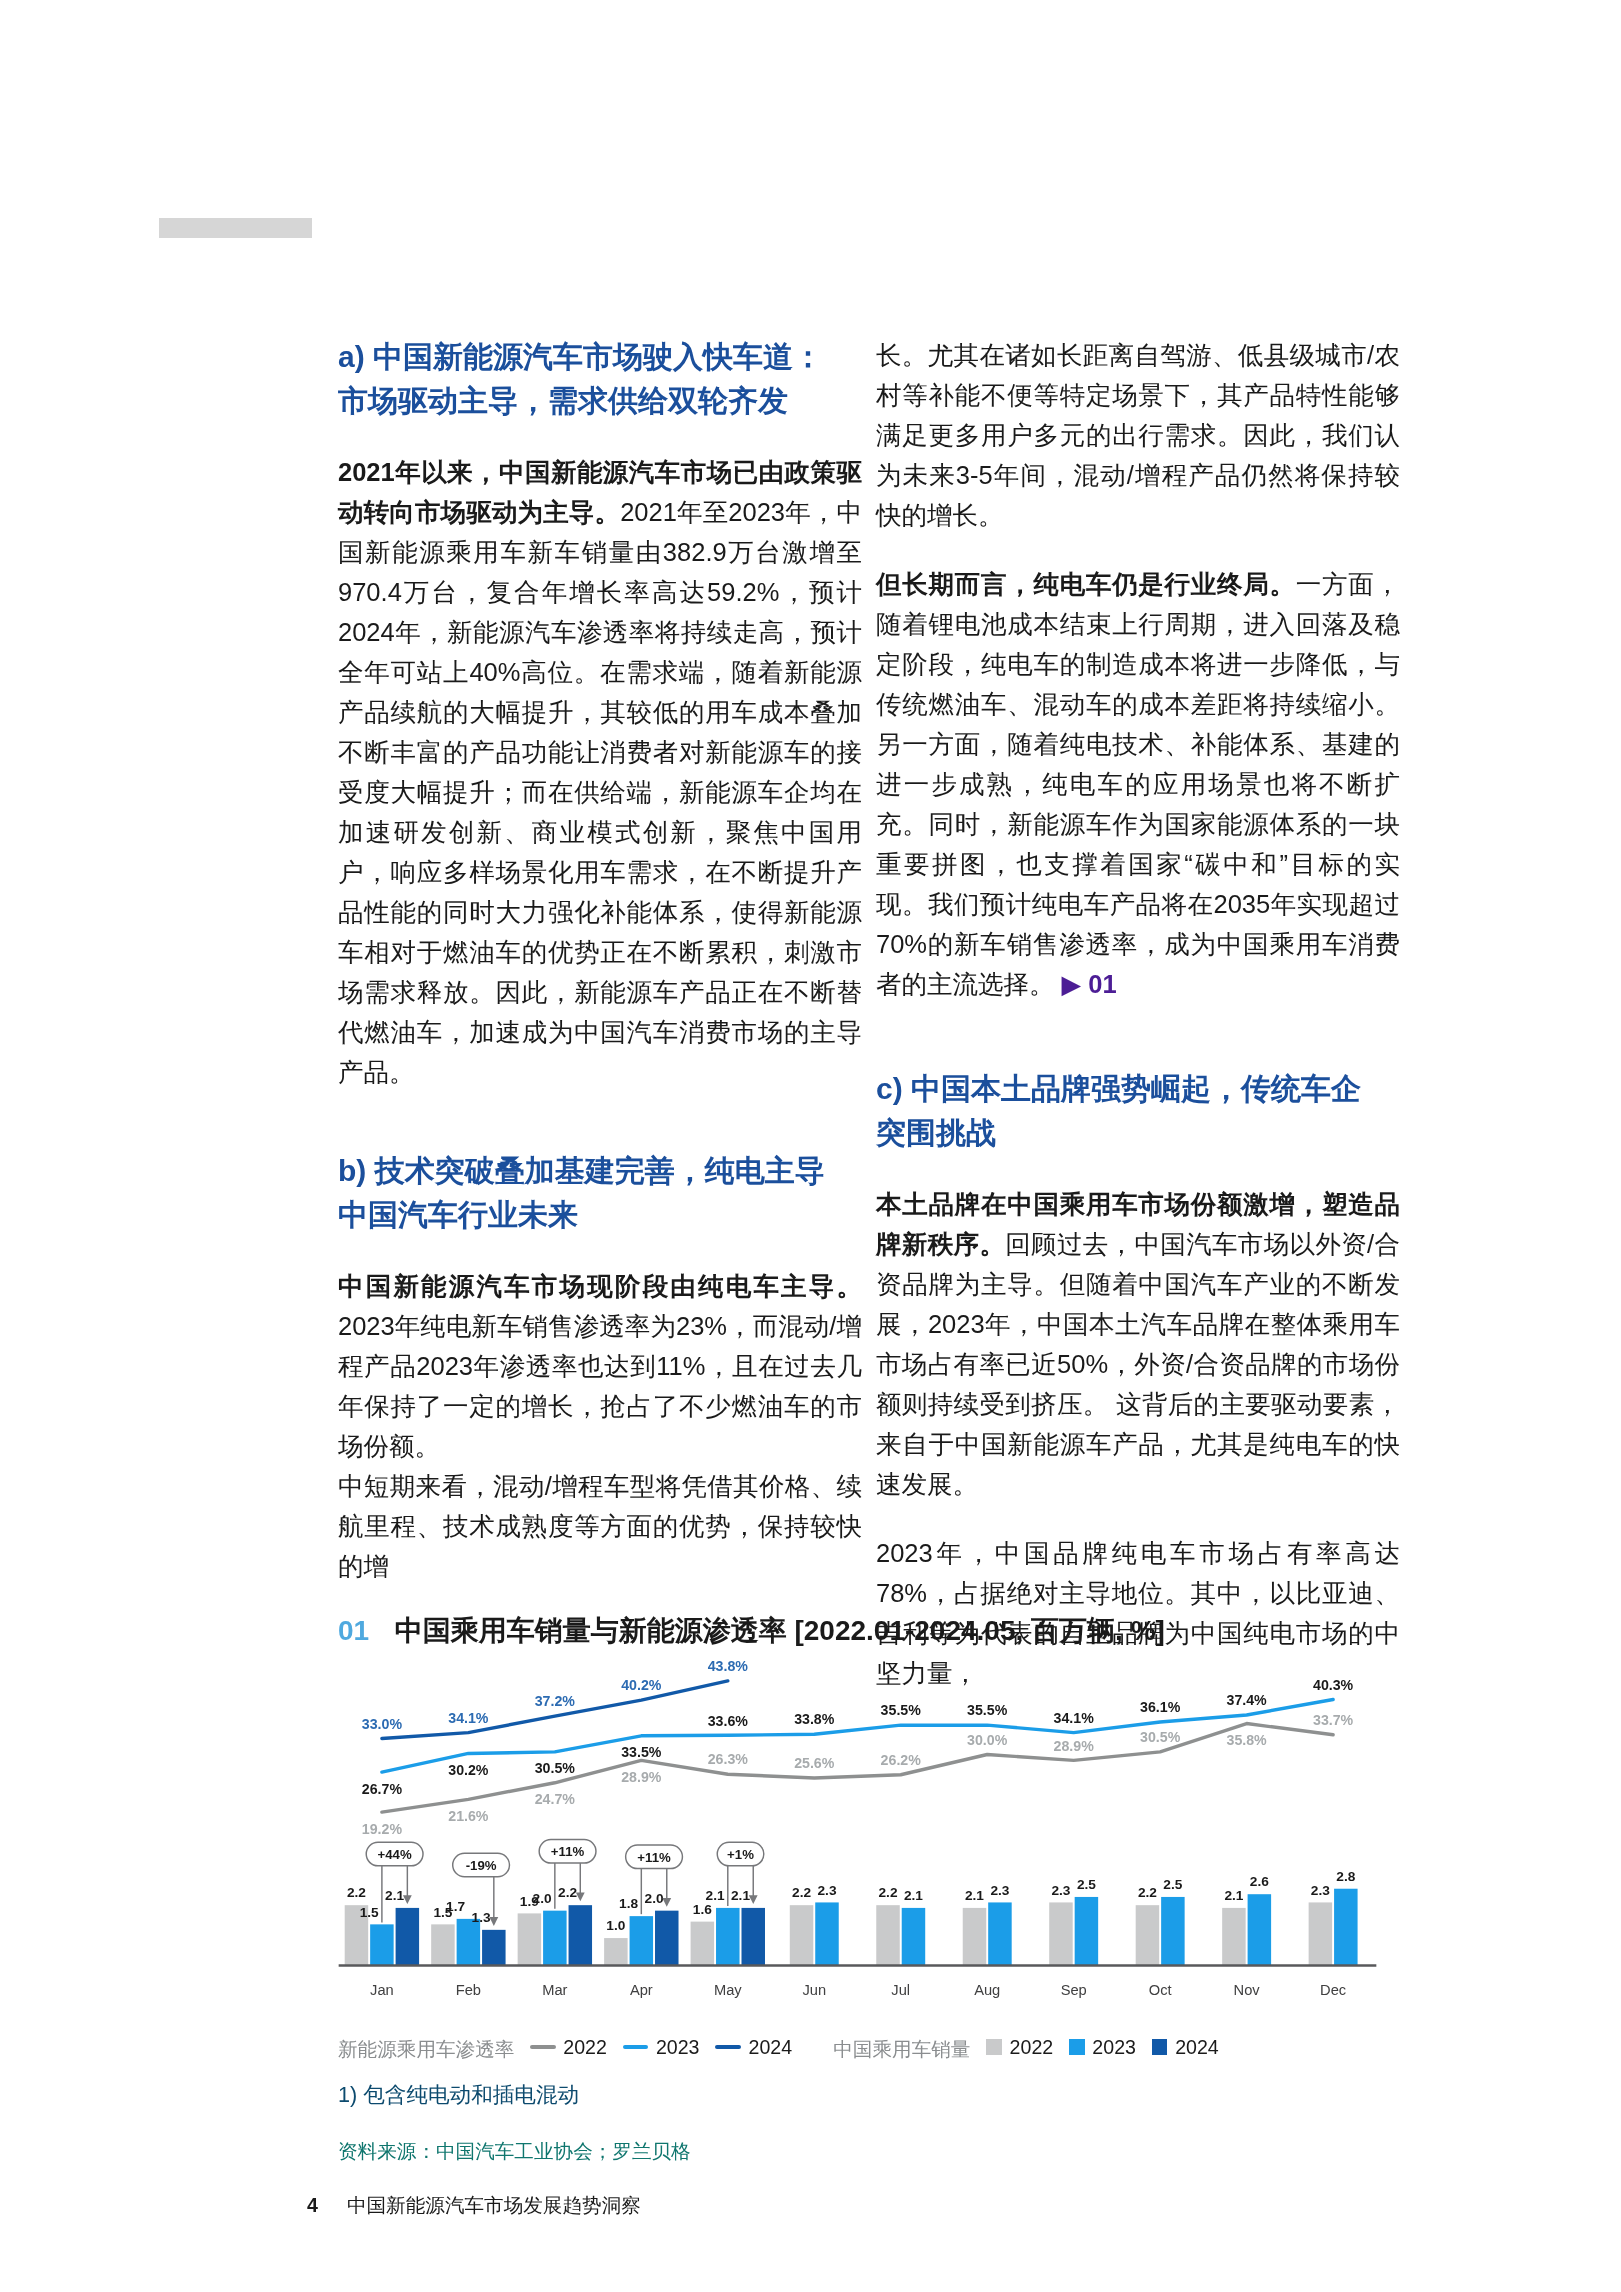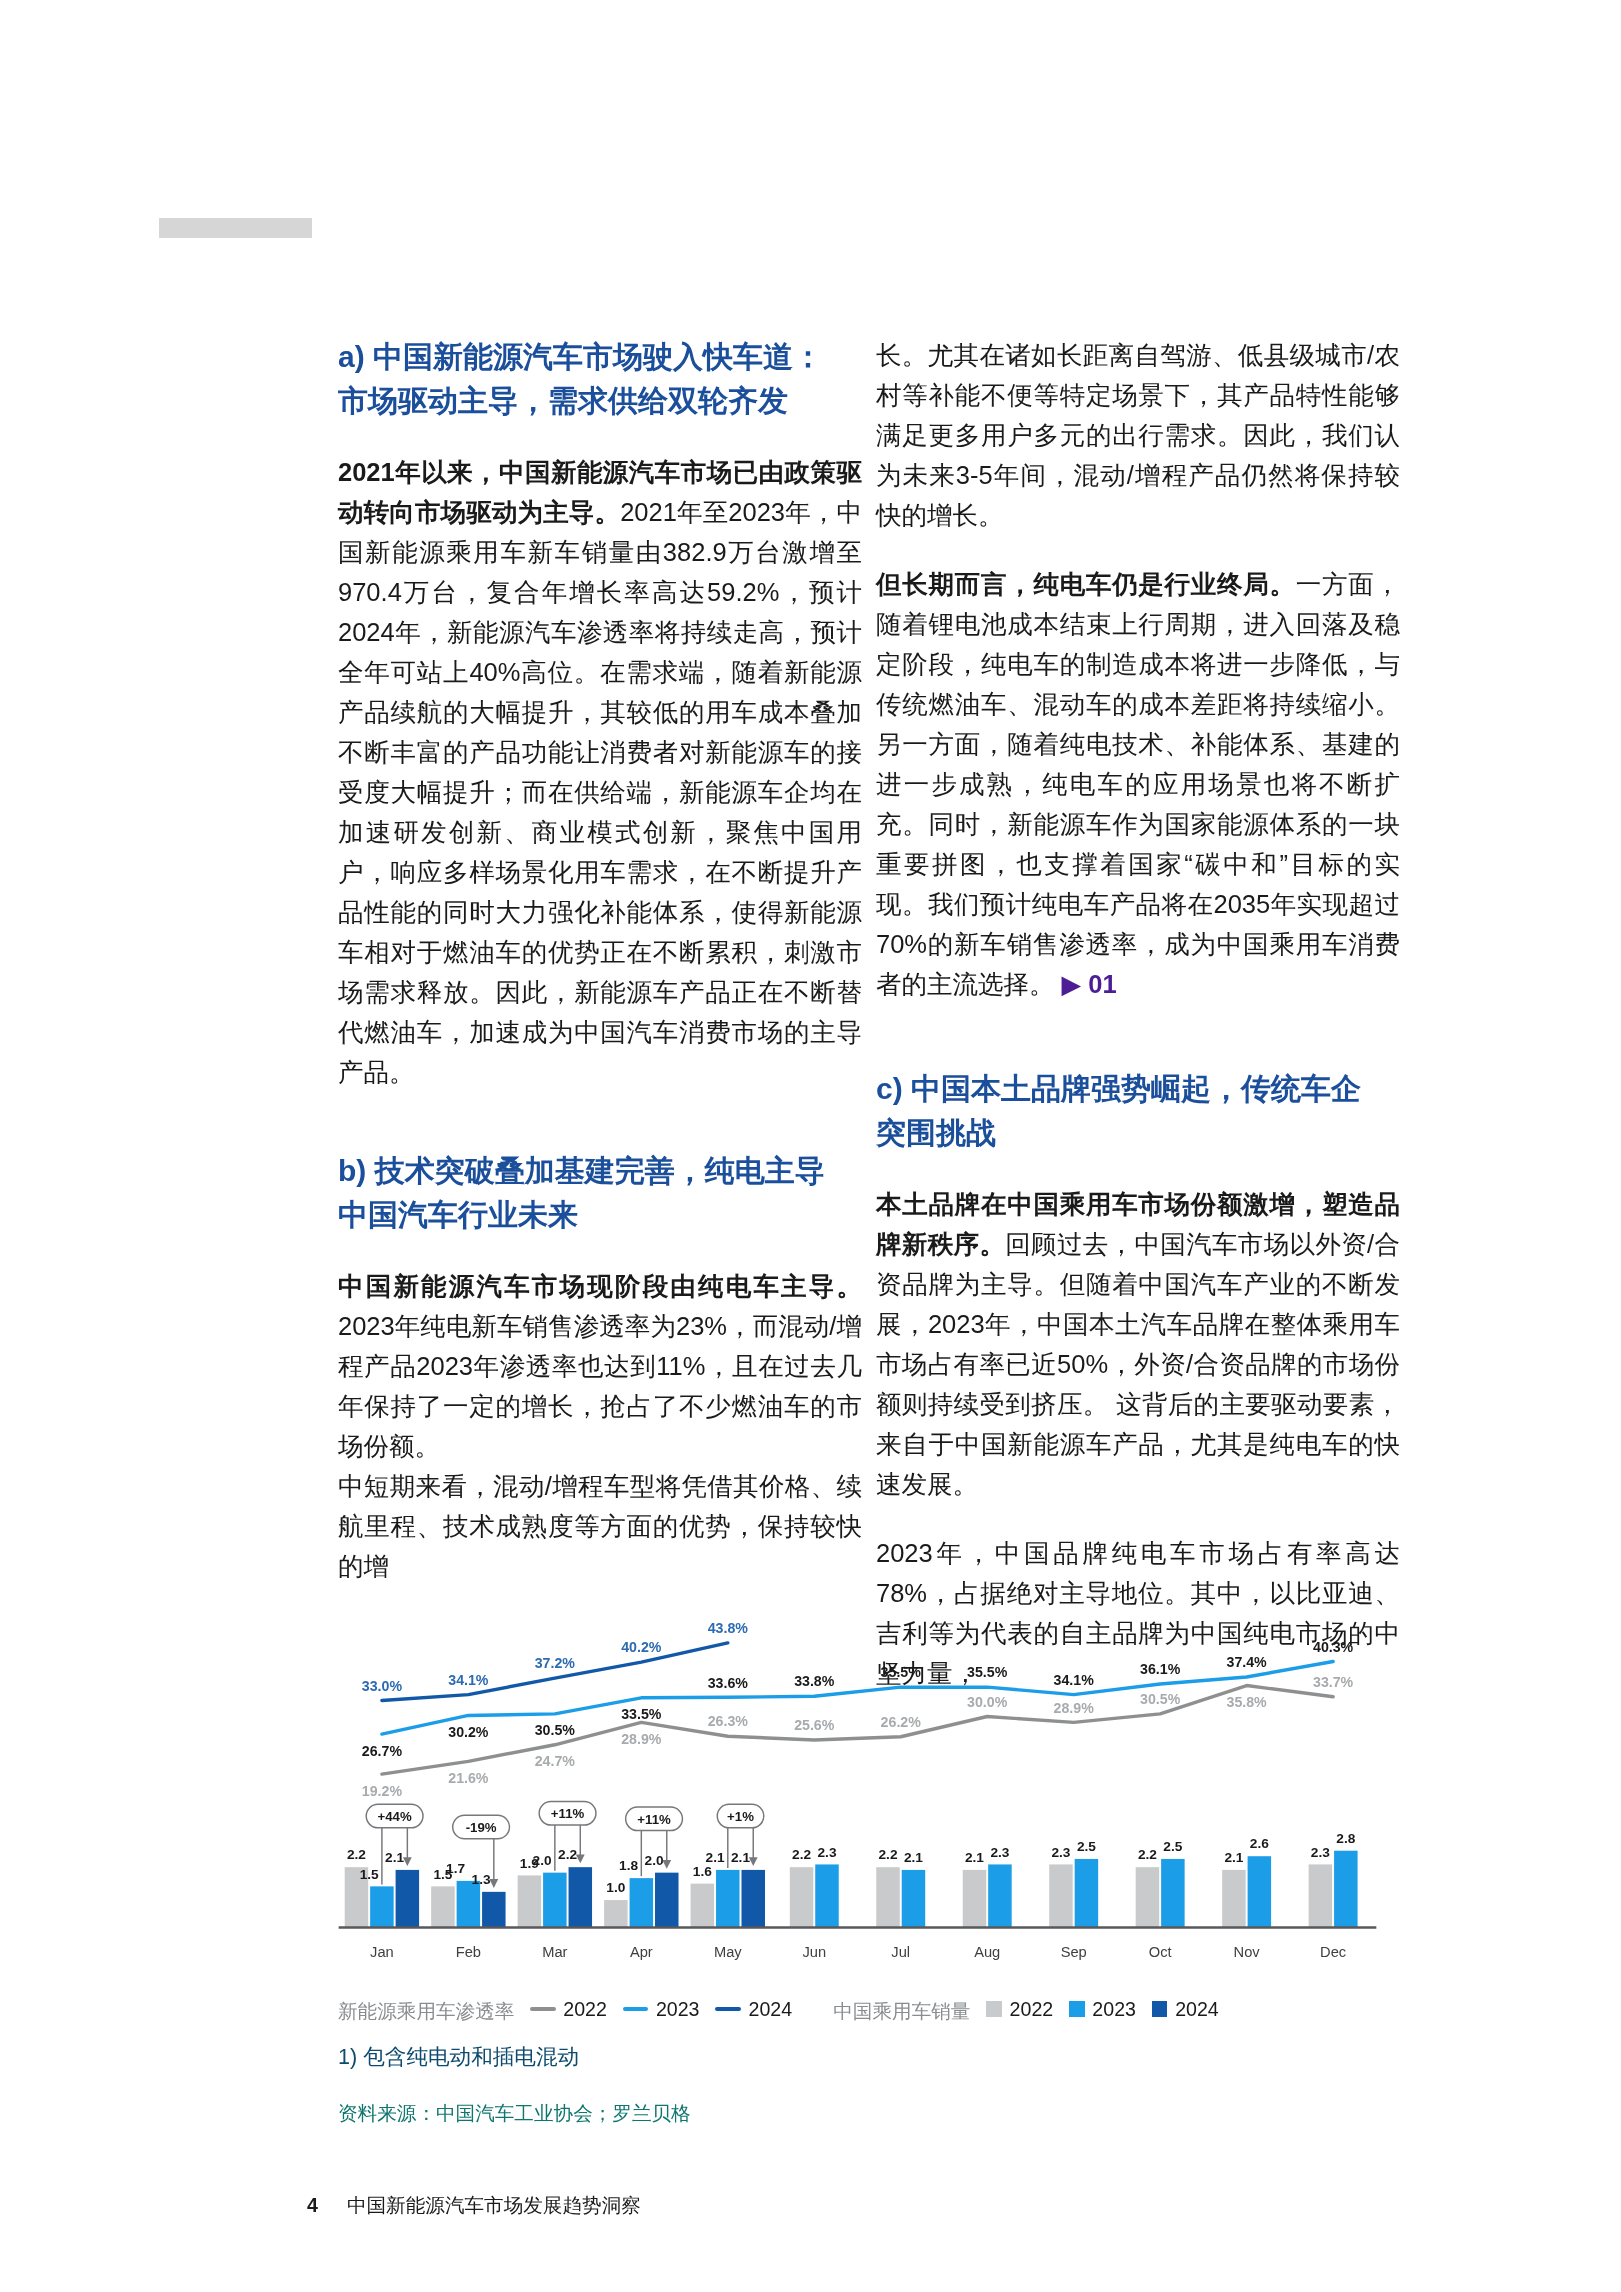--- a/index.html
+++ b/index.html
@@ -57,20 +57,24 @@
       <p class="body"><span>长。尤其在诸如长距离自驾游、低县级城市/农村等补能不便等特定场景下，其产品特性能够满足更多用户多元的出行需求。因此，我们认为未来3-5年间，混动/增程产品仍然将保持较快的增长。</span></p>
       <p class="body para-r2"><strong>但长期而言，纯电车仍是行业终局。</strong><span>一方面，随着锂电池成本结束上行周期，进入回落及稳定阶段，纯电车的制造成本将进一步降低，与传统燃油车、混动车的成本差距将持续缩小。另一方面，随着纯电技术、补能体系、基建的进一步成熟，纯电车的应用场景也将不断扩充。同时，新能源车作为国家能源体系的一块重要拼图，也支撑着国家“碳中和”目标的实现。我们预计纯电车产品将在2035年实现超过70%的新车销售渗透率，成为中国乘用车消费者的主流选择。</span> <span class="ref">▶ 01</span></p>
 
       <h2 class="sec heading-c"><span>c) 中国本土品牌强势崛起，传统车企</span><br><span>突围挑战</span></h2>
       <p class="body para-c1"><strong>本土品牌在中国乘用车市场份额激增，塑造品牌新秩序。</strong><span>回顾过去，中国汽车市场以外资/合资品牌为主导。但随着中国汽车产业的不断发展，2023年，中国本土汽车品牌在整体乘用车市场占有率已近50%，外资/合资品牌的市场份额则持续受到挤压。 这背后的主要驱动要素，来自于中国新能源车产品，尤其是纯电车的快速发展。</span></p>
       <p class="body para-c2"><span>2023年，中国品牌纯电车市场占有率高达78%，占据绝对主导地位。其中，以比亚迪、吉利等为代表的自主品牌为中国纯电市场的中坚力量，</span></p>
     </div>
   </div>
 
   <figure class="figure">
+    <div class="fig-title">
+      <span class="fig-num">01</span>
+      <span>中国乘用车销量与新能源渗透率 [2022.01-2024.05, 百万辆, %]</span>
+    </div>
 
     <svg id="chart-svg" viewBox="0 0 1060 380">
         <g>
           <g fill="#C9CACB">
             <rect x="6.166666666666664" y="248.39999999999998" width="24" height="61.60000000000001"></rect>
             <rect x="94.5" y="268" width="24" height="42"></rect>
             <rect x="182.83333333333331" y="256.8" width="24" height="53.199999999999996"></rect>
             <rect x="271.1666666666667" y="282" width="24" height="28"></rect>
             <rect x="359.5" y="265.2" width="24" height="44.800000000000004"></rect>
             <rect x="460.8333333333333" y="248.39999999999998" width="24" height="61.60000000000001"></rect>

